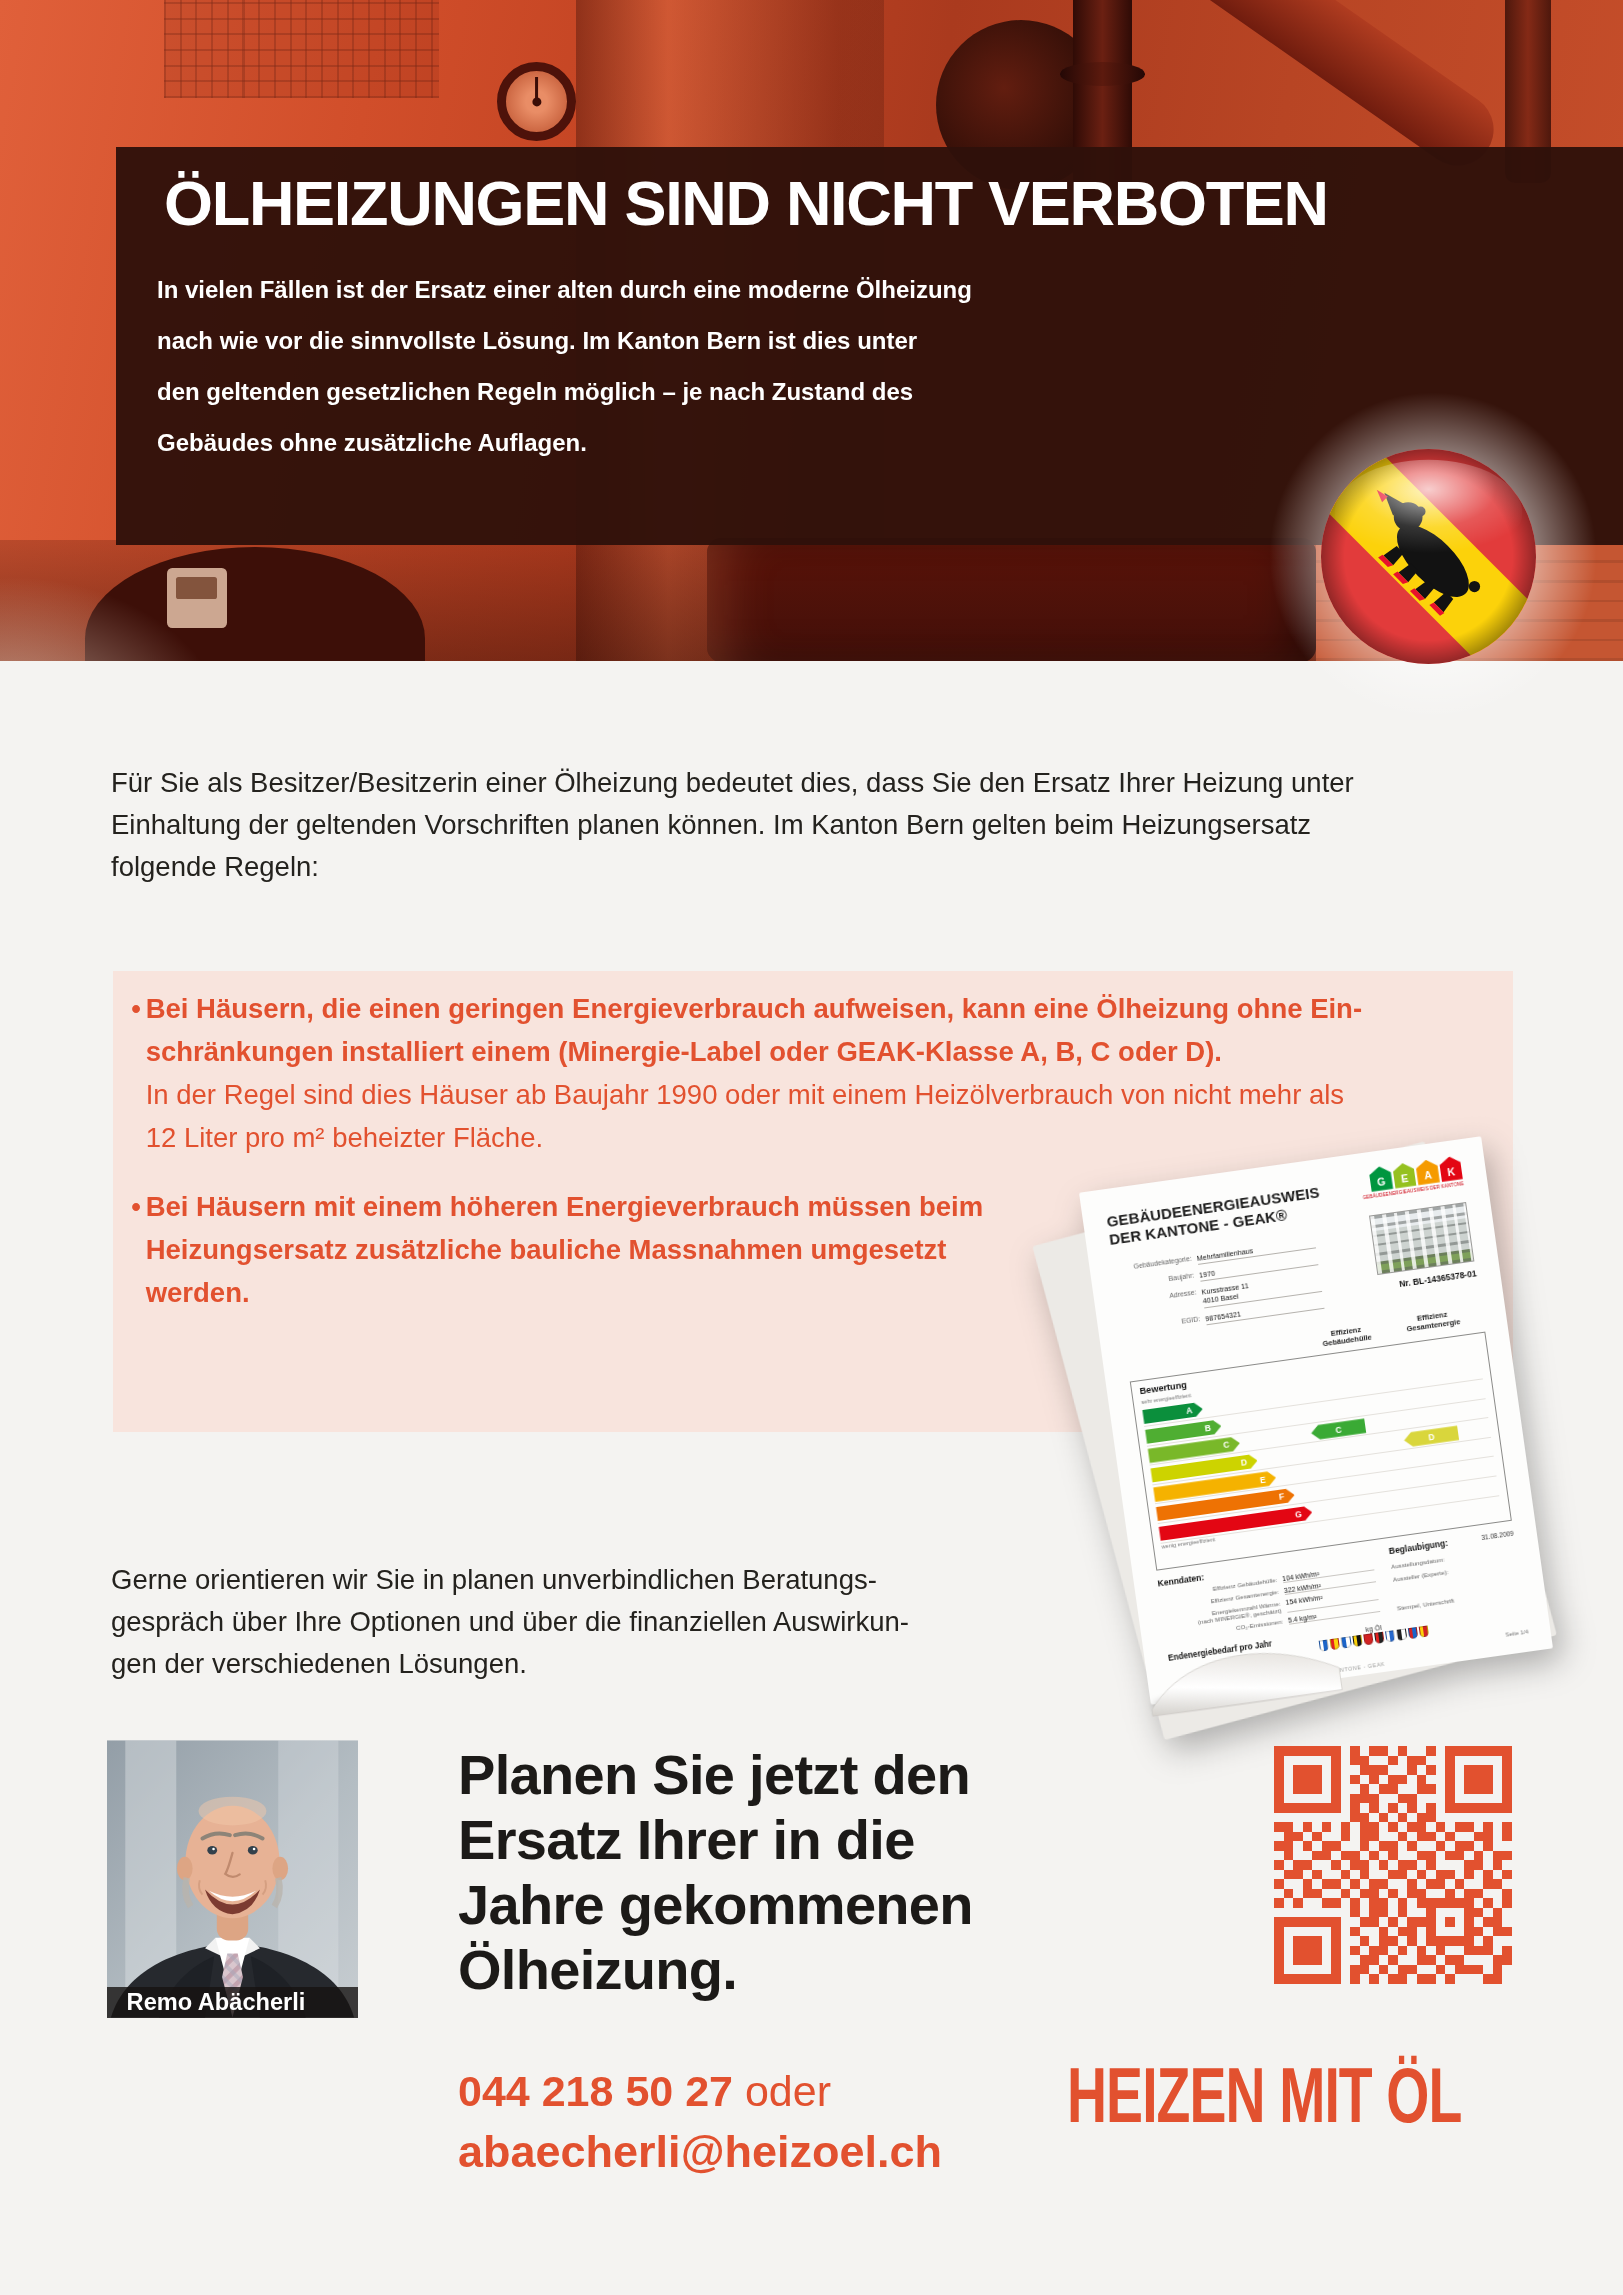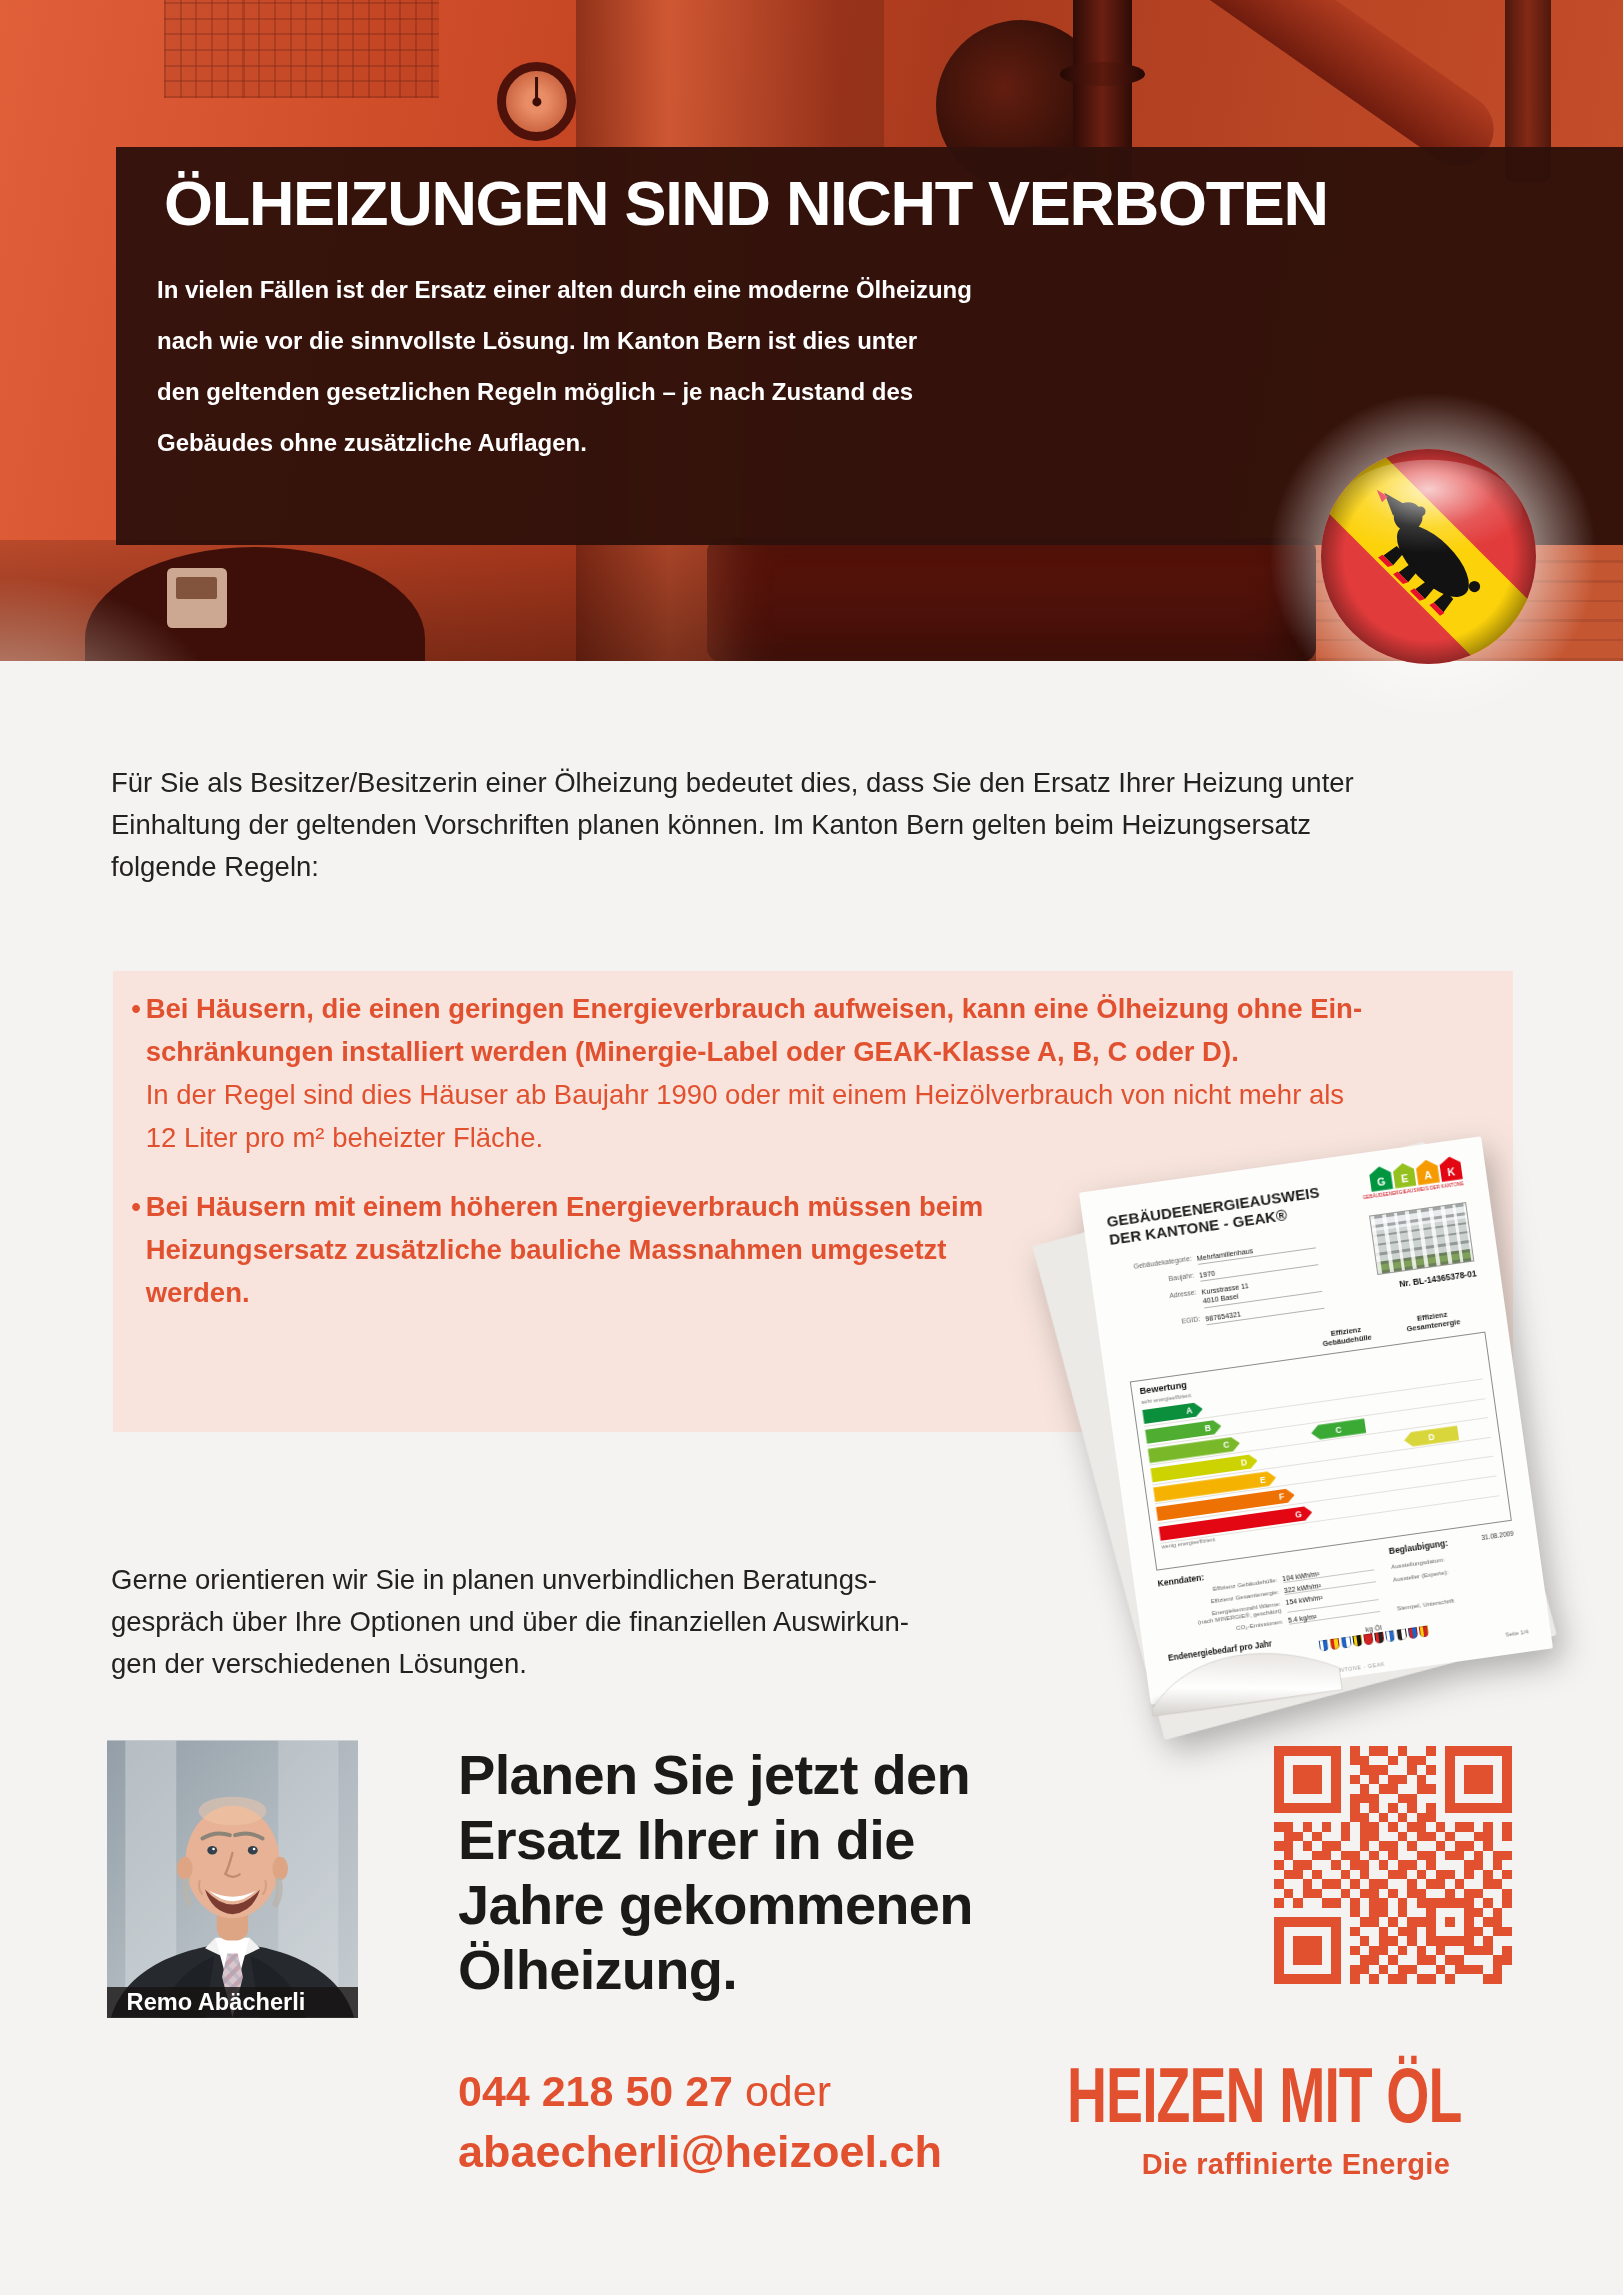--- a/index.html
+++ b/index.html
@@ -226,21 +226,21 @@
   </div>
 
   <div class="intro">Für Sie als Besitzer/Besitzerin einer Ölheizung bedeutet dies, dass Sie den Ersatz Ihrer Heizung unter
 Einhaltung der geltenden Vorschriften planen können. Im Kanton Bern gelten beim Heizungsersatz
 folgende Regeln:</div>
 
   <div class="rules-box">
     <div class="bullet bullet1">
       <span class="dot">•</span>
       <div class="btxt"><span class="b-bold">Bei Häusern, die einen geringen Energieverbrauch aufweisen, kann eine Ölheizung ohne Ein-
-schränkungen installiert werden (Minergie-Label oder GEAK-Klasse A, B, C oder D).
+schränkungen installiert einem (Minergie-Label oder GEAK-Klasse A, B, C oder D).
 </span><span>In der Regel sind dies Häuser ab Baujahr 1990 oder mit einem Heizölverbrauch von nicht mehr als
 12 Liter pro m² beheizter Fläche.</span></div>
     </div>
     <div class="bullet bullet2">
       <span class="dot">•</span>
       <div class="btxt"><span class="b-bold">Bei Häusern mit einem höheren Energieverbrauch müssen beim
 Heizungsersatz zusätzliche bauliche Massnahmen umgesetzt
 werden.
 </span></div>
     </div>
@@ -1076,16 +1076,15 @@
       <div class="qm"></div>
       <div></div>
       <div></div>
       <div></div>
       <div class="qm"></div>
       <div class="qm"></div>
       <div></div>
     </div>
 
   <div class="logo-title">HEIZEN MIT ÖL</div>
-  <div class="logo-tag">Die raffinierte Energie</div>
 
 </div>
 
 
 </body></html>

